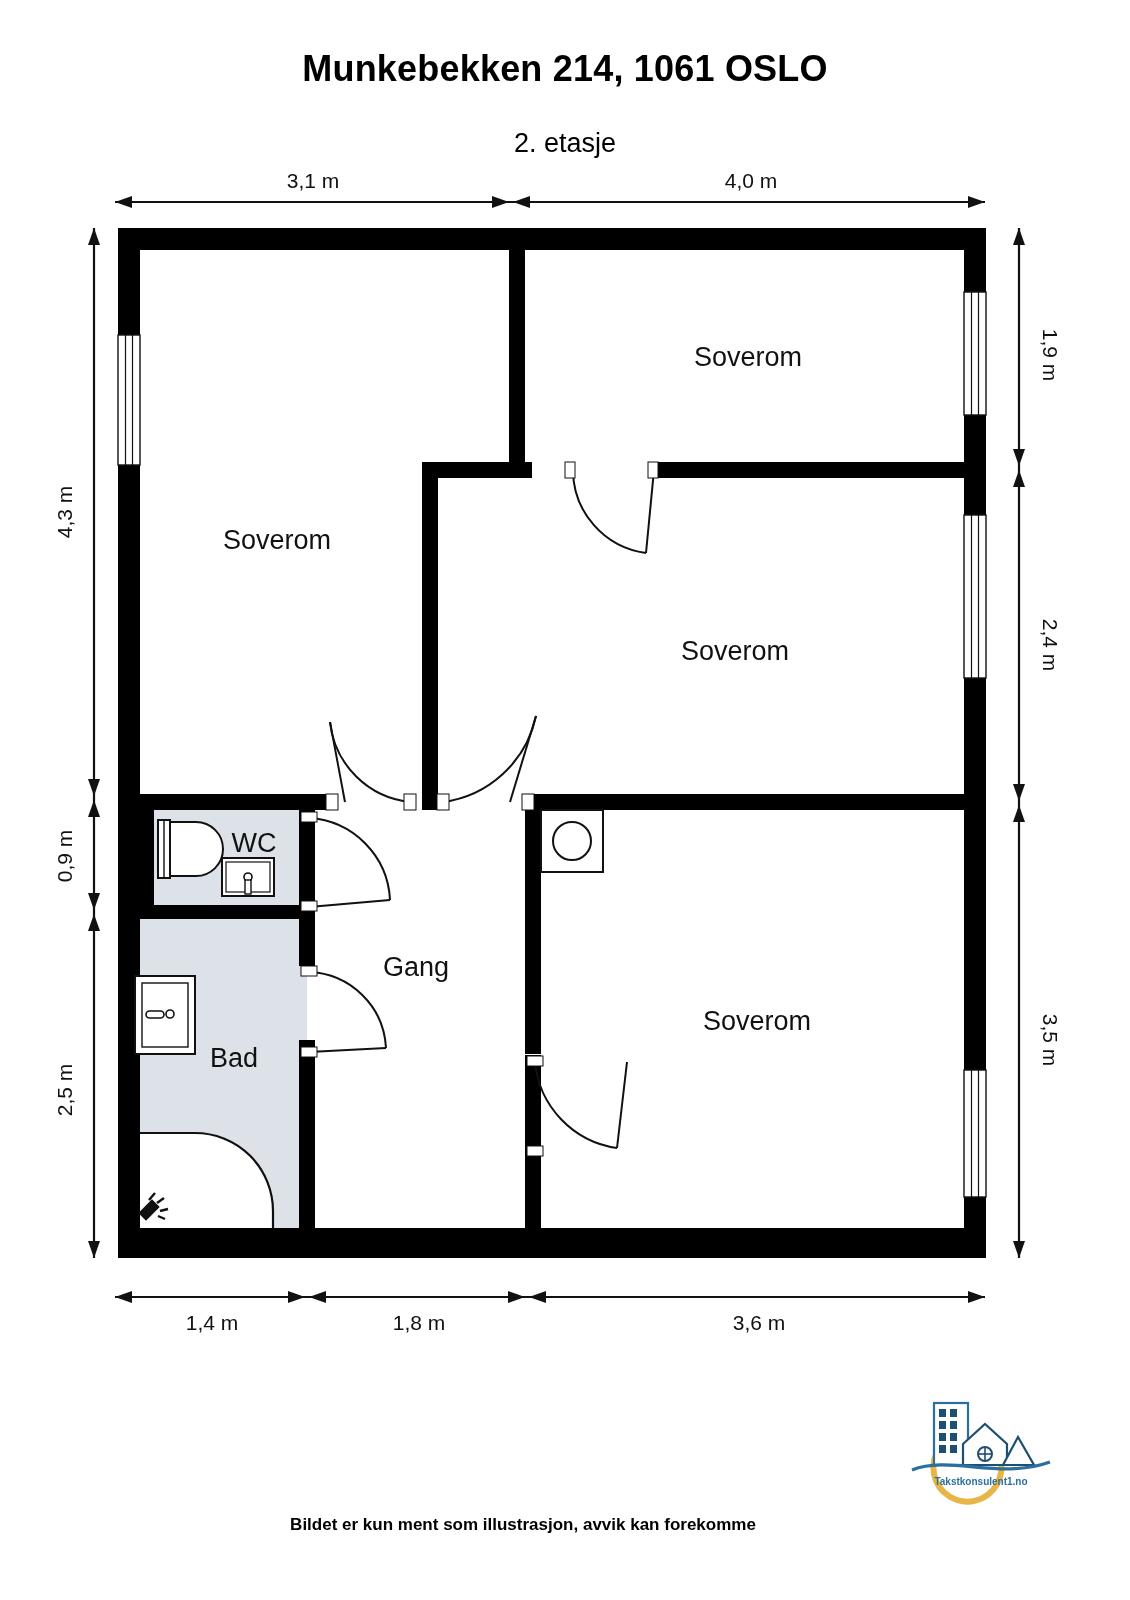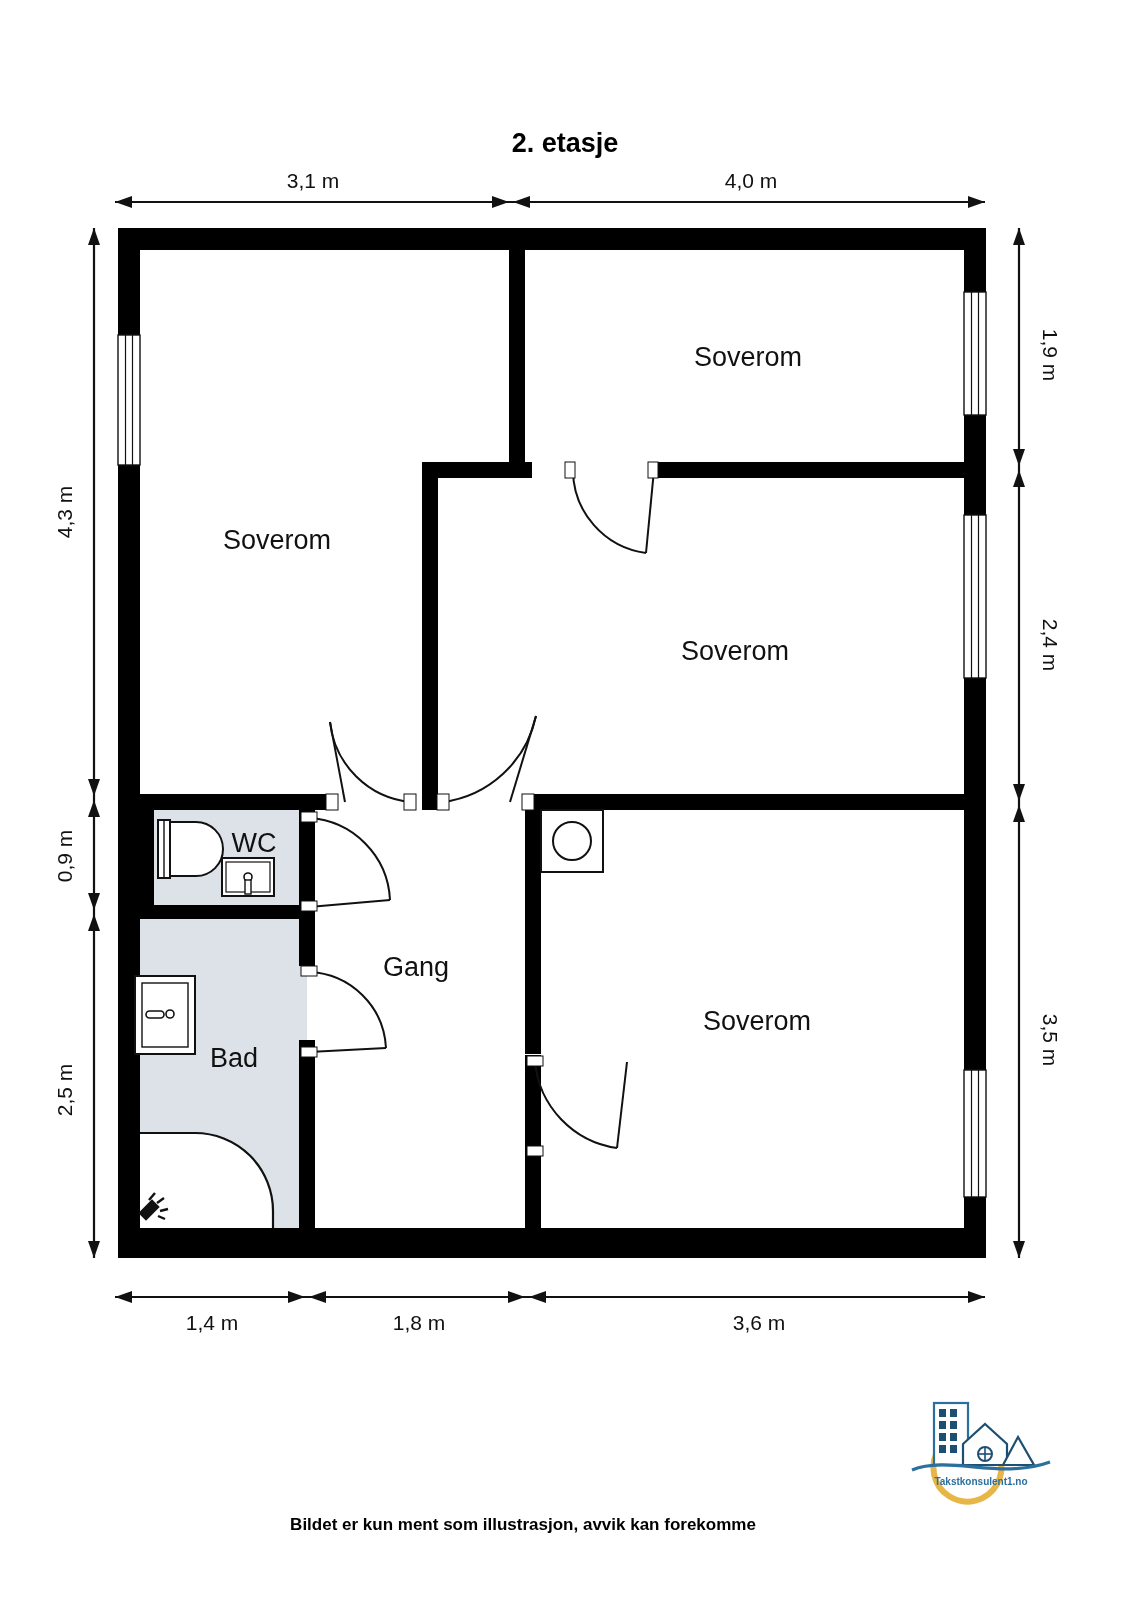--- a/index.html
+++ b/index.html
@@ -5,38 +5,39 @@
   html,body{margin:0;padding:0;background:#ffffff;}
   body{width:1130px;height:1600px;position:relative;
        font-family:"Liberation Sans","DejaVu Sans",sans-serif;
        color:#000;overflow:hidden;}
 
   #page{position:absolute;left:0;top:0;width:1130px;height:1600px;}
 
   .title{position:absolute;left:0;top:48px;width:1130px;text-align:center;
          font-size:36px;font-weight:700;letter-spacing:0.2px;}
   .subtitle{position:absolute;left:0;top:128px;width:1130px;text-align:center;
-            font-size:27px;font-weight:700;}
+            font-size:27px;font-weight:400;}
   .footer{position:absolute;left:0;top:1515px;width:1046px;text-align:center;
           font-size:17px;font-weight:700;}
 
   svg.plan{position:absolute;left:0;top:0;width:1130px;height:1600px;}
 
   .roomlabel{font-family:"Liberation Sans","DejaVu Sans",sans-serif;
              font-size:27px;fill:#111;text-anchor:middle;}
   .dimlabel{font-family:"Liberation Sans","DejaVu Sans",sans-serif;
             font-size:21px;fill:#111;text-anchor:middle;}
   .logotext{font-family:"Liberation Sans","DejaVu Sans",sans-serif;
             font-size:10px;fill:#2b6f9e;text-anchor:middle;font-weight:700;}
 </style>
 </head>
 <body>
 
 <div id="page">
 
+  <div class="title">Munkebekken 214, 1061 OSLO</div>
   <div class="subtitle">2. etasje</div>
   <div class="footer">Bildet er kun ment som illustrasjon, avvik kan forekomme</div>
 
   <svg class="plan" viewBox="0 0 1130 1600">
 
     <g>
       <line x1="115" y1="202" x2="985" y2="202" stroke="#111" stroke-width="2.2"></line>
 
       <polygon points="115,202 132,196 132,208" fill="#111"></polygon>
       <polygon points="985,202 968,196 968,208" fill="#111"></polygon>

